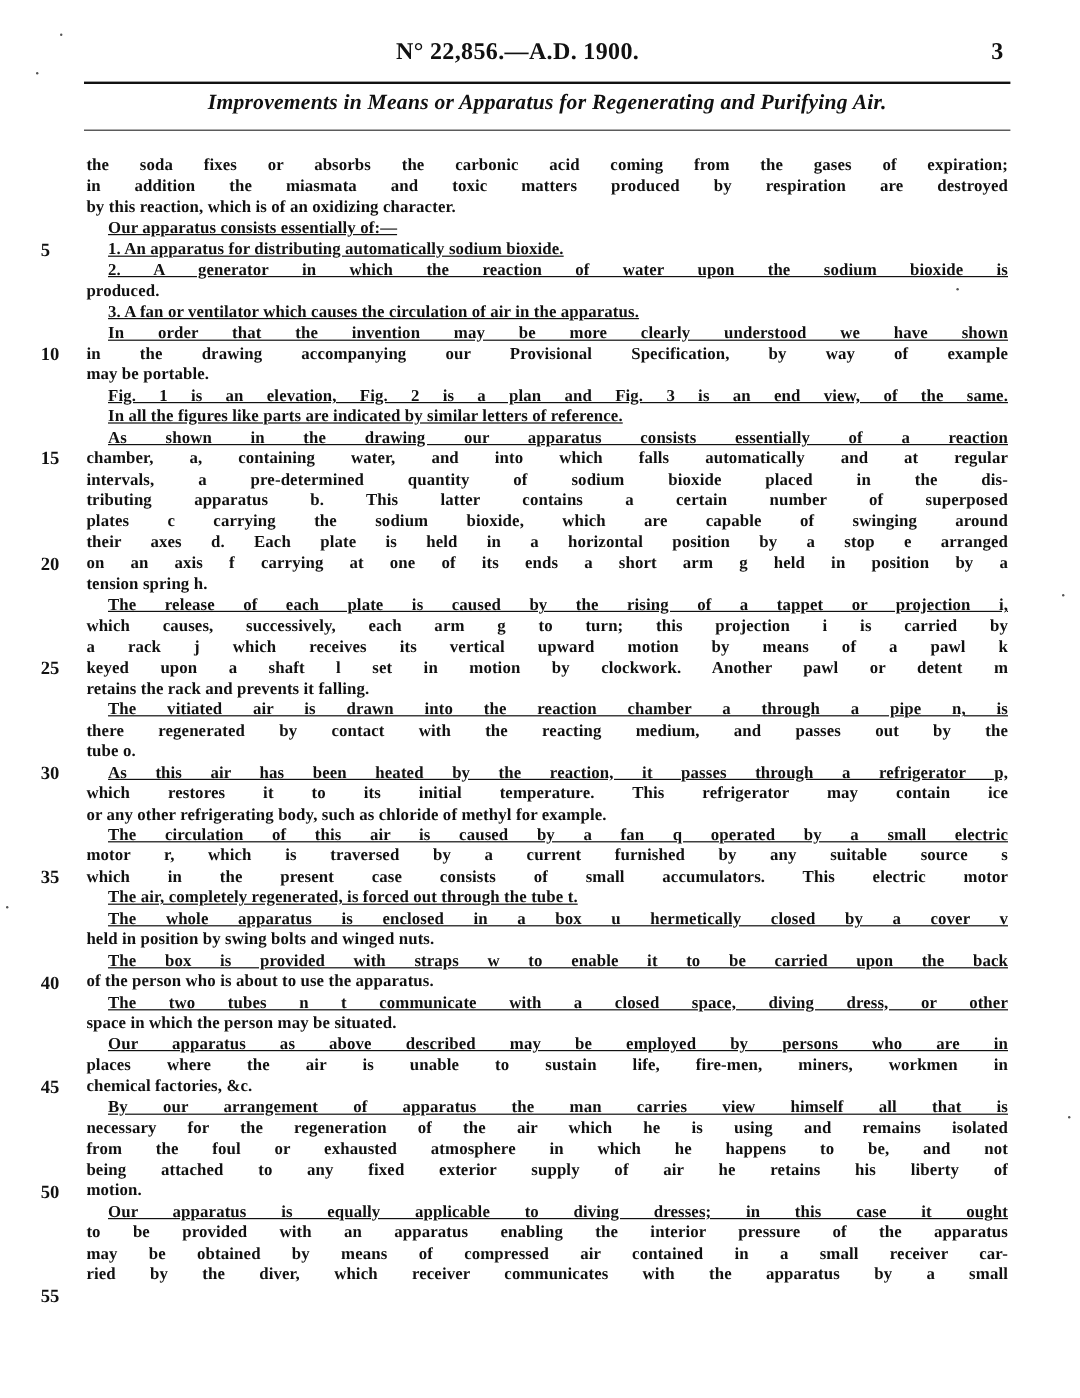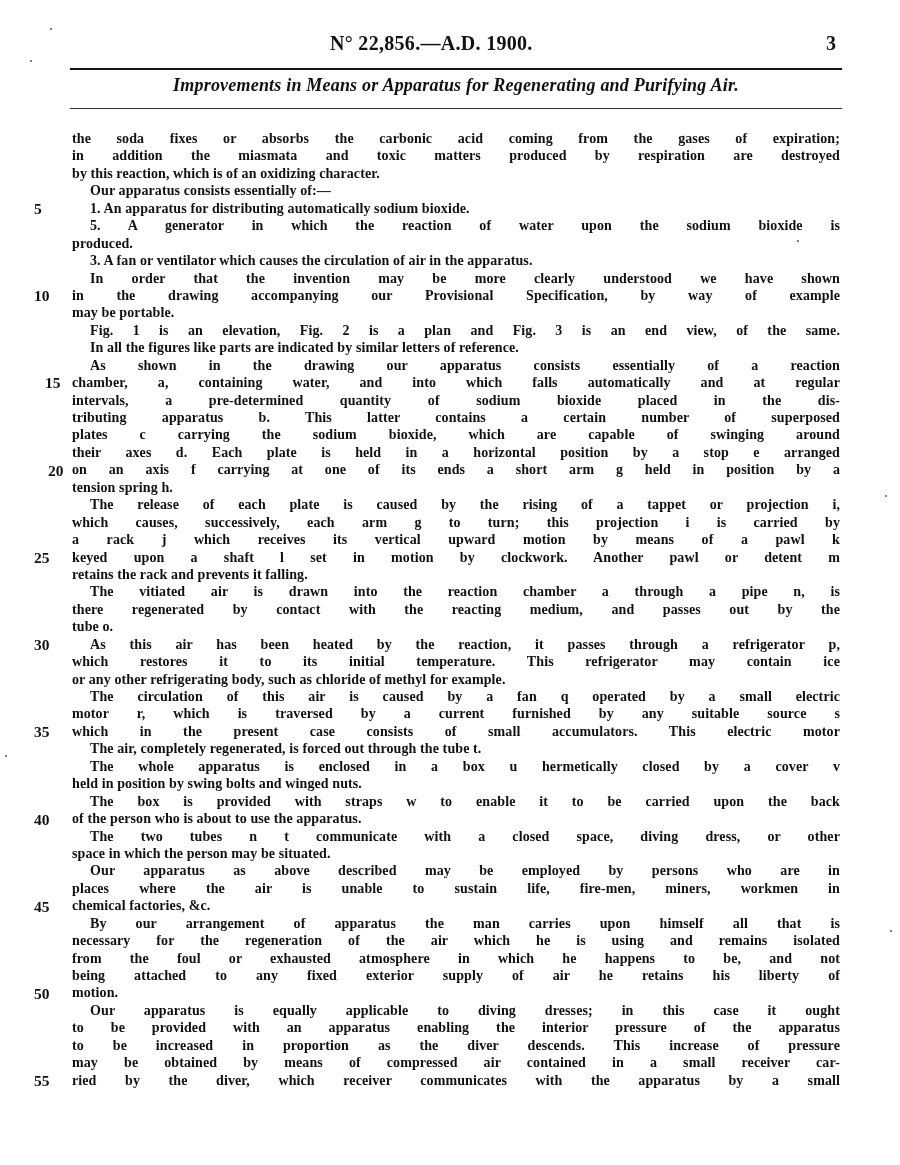--- a/index.html
+++ b/index.html
@@ -14,21 +14,21 @@
   .rule.top { top: 68px; height: 2px; }
   .rule.bot { top: 108px; height: 1px; background: #333; }
   .subtitle { position: absolute; top: 75px; left: 70px; width: 772px; text-align: center;
               font-style: italic; font-weight: bold; font-size: 18px; letter-spacing: 0.2px;
               font-family: "Liberation Serif", serif; }
   .body { position: absolute; top: 130px; left: 72px; width: 768px; }
   .ln { position: relative; height: 17.45px; line-height: 17.45px; font-size: 14px;
         white-space: nowrap; font-family: "Liberation Serif", serif; font-weight: bold;
         letter-spacing: 0.1px; }
   .ln.j { text-align: justify; text-align-last: justify; }
-  .ln.ind { padding-left: 18px; }
+  .ln.ind { padding-left: 18px; text-decoration: underline; }
   .lnum { position: absolute; left: 34px; font-size: 15.5px; font-family: "Liberation Serif", serif;
           font-weight: bold; }
   .dot { position: absolute; width: 2px; height: 2px; background: #555; border-radius: 1px; }
 </style>
 </head>
 <body>
 
 <div class="hdr">
   <div class="hdr-title">N° 22,856.—A.D. 1900.</div>
   <div class="hdr-page">3</div>
@@ -36,21 +36,21 @@
 <div class="rule top"></div>
 <div class="subtitle">Improvements in Means or Apparatus for Regenerating and Purifying Air.</div>
 <div class="rule bot"></div>
 
 <div class="body" id="body">
     <div class="ln j">the soda fixes or absorbs the carbonic acid coming from the gases of expiration;</div>
     <div class="ln j">in addition the miasmata and toxic matters produced by respiration are destroyed</div>
     <div class="ln">by this reaction, which is of an oxidizing character.</div>
     <div class="ln ind">Our apparatus consists essentially of:—</div>
     <div class="ln ind">1. An apparatus for distributing automatically sodium bioxide.</div>
-    <div class="ln j ind">5. A generator in which the reaction of water upon the sodium bioxide is</div>
+    <div class="ln j ind">2. A generator in which the reaction of water upon the sodium bioxide is</div>
     <div class="ln">produced.</div>
     <div class="ln ind">3. A fan or ventilator which causes the circulation of air in the apparatus.</div>
     <div class="ln j ind">In order that the invention may be more clearly understood we have shown</div>
     <div class="ln j">in the drawing accompanying our Provisional Specification, by way of example</div>
     <div class="ln">may be portable.</div>
     <div class="ln j ind">Fig. 1 is an elevation, Fig. 2 is a plan and Fig. 3 is an end view, of the same.</div>
     <div class="ln ind">In all the figures like parts are indicated by similar letters of reference.</div>
     <div class="ln j ind">As shown in the drawing our apparatus consists essentially of a reaction</div>
     <div class="ln j">chamber, a, containing water, and into which falls automatically and at regular</div>
     <div class="ln j">intervals, a pre-determined quantity of sodium bioxide placed in the dis-</div>
@@ -76,36 +76,35 @@
     <div class="ln ind">The air, completely regenerated, is forced out through the tube t.</div>
     <div class="ln j ind">The whole apparatus is enclosed in a box u hermetically closed by a cover v</div>
     <div class="ln">held in position by swing bolts and winged nuts.</div>
     <div class="ln j ind">The box is provided with straps w to enable it to be carried upon the back</div>
     <div class="ln">of the person who is about to use the apparatus.</div>
     <div class="ln j ind">The two tubes n t communicate with a closed space, diving dress, or other</div>
     <div class="ln">space in which the person may be situated.</div>
     <div class="ln j ind">Our apparatus as above described may be employed by persons who are in</div>
     <div class="ln j">places where the air is unable to sustain life, fire-men, miners, workmen in</div>
     <div class="ln">chemical factories, &amp;c.</div>
-    <div class="ln j ind">By our arrangement of apparatus the man carries upon himself all that is</div>
+    <div class="ln j ind">By our arrangement of apparatus the man carries view himself all that is</div>
     <div class="ln j">necessary for the regeneration of the air which he is using and remains isolated</div>
     <div class="ln j">from the foul or exhausted atmosphere in which he happens to be, and not</div>
     <div class="ln j">being attached to any fixed exterior supply of air he retains his liberty of</div>
     <div class="ln">motion.</div>
     <div class="ln j ind">Our apparatus is equally applicable to diving dresses; in this case it ought</div>
     <div class="ln j">to be provided with an apparatus enabling the interior pressure of the apparatus</div>
-    <div class="ln j">to be increased in proportion as the diver descends. This increase of pressure</div>
     <div class="ln j">may be obtained by means of compressed air contained in a small receiver car-</div>
     <div class="ln j">ried by the diver, which receiver communicates with the apparatus by a small</div>
   </div>
 <div id="lnums">
     <div class="lnum" style="top: 199.8px;">5</div>
     <div class="lnum" style="top: 287.05px;">10</div>
-    <div class="lnum" style="top: 374.3px; margin-left: 11px;">15</div>
-    <div class="lnum" style="top: 461.55px; margin-left: 14px;">20</div>
+    <div class="lnum" style="top: 374.3px;">15</div>
+    <div class="lnum" style="top: 461.55px;">20</div>
     <div class="lnum" style="top: 548.8px;">25</div>
     <div class="lnum" style="top: 636.05px;">30</div>
     <div class="lnum" style="top: 723.3px; text-align: center;">35</div>
     <div class="lnum" style="top: 810.55px;">40</div>
     <div class="lnum" style="top: 897.8px;">45</div>
     <div class="lnum" style="top: 985.05px;">50</div>
     <div class="lnum" style="top: 1072.3px;">55</div>
   </div>
 
 <div class="dot" style="left:50px;top:28px"></div>

